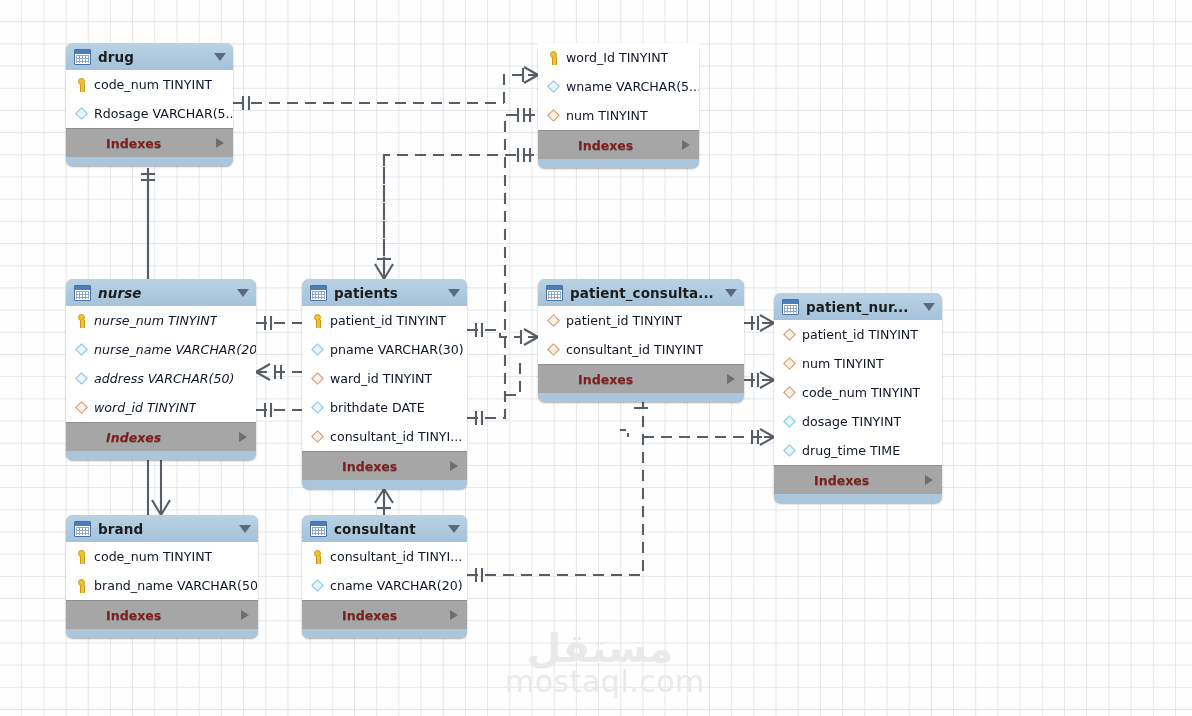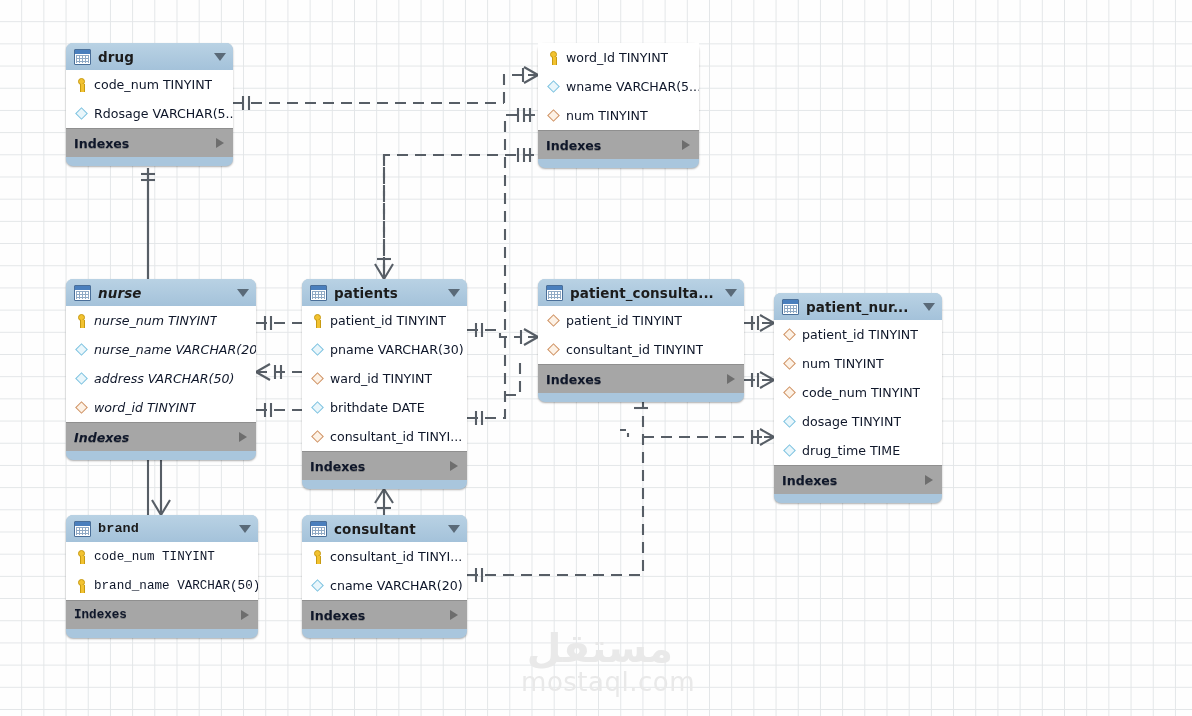--- a/index.html
+++ b/index.html
@@ -83,35 +83,36 @@
   }
   .d-blue:before{border:1.6px solid #7fc3e0;background:#e9f6fb;}
   .d-orange:before{border:1.6px solid #cf9365;background:#fdf2e6;}
 
   .tbl .idx{
     height:28px;display:flex;align-items:center;
     background:#a6a6a6;padding:0 9px 0 8px;
     border-top:1px solid #8f8f8f;
   }
   .tbl .idx .ilbl{
-    flex:1;font-size:12.6px;font-weight:bold;color:#0f172a;
+    flex:1;font-size:12.6px;font-weight:bold;color:#7f1d1d;
     text-shadow:0 1px 0 rgba(0,0,0,.22);
+    margin-left:32px;
   }
   .tbl .idx .iarrow{
     width:0;height:0;border-top:5px solid transparent;border-bottom:5px solid transparent;
     border-left:8px solid #6e6e6e;
   }
 
   
   #wm{
     position:absolute;left:505px;top:628px;width:190px;height:76px;
     text-align:center;color:#e9e9e9;z-index:1;user-select:none;
   }
   #wm .ar{font-size:40px;font-weight:bold;line-height:40px;letter-spacing:-1px;}
-  #wm .en{font-size:26px;line-height:28px;letter-spacing:.5px;text-align:right;}
+  #wm .en{font-size:30px;line-height:28px;letter-spacing:.5px;}
 </style>
 </head>
 <body>
 
 <div id="canvas">
 
   <svg id="links" viewBox="0 0 1192 716" xmlns="http://www.w3.org/2000/svg">
     <defs>
       <g id="g-one">
           <line x1="0" y1="-7" x2="0" y2="7"></line>
@@ -390,21 +391,21 @@
           <div class="col">
             <span class="glyph d-blue"></span>
             <span class="lbl">drug_time TIME</span>
           </div>
         </div>
         <div class="idx">
           <span class="ilbl">Indexes</span>
           <span class="iarrow"></span>
         </div>
       </div>
-      <div class="tbl" style="left: 66px; top: 515px; width: 192px; font-family: Liberation Mono, monospace;">
+      <div class="tbl" style="left: 66px; top: 515px; width: 192px;">
         <div class="hdr">
           <span class="tico"></span>
           <span class="tname">brand</span>
           <span class="caret"></span>
         </div>
         <div class="cols">
           <div class="col">
             <span class="glyph k-pk"></span>
             <span class="lbl">code_num TINYINT</span>
           </div>

